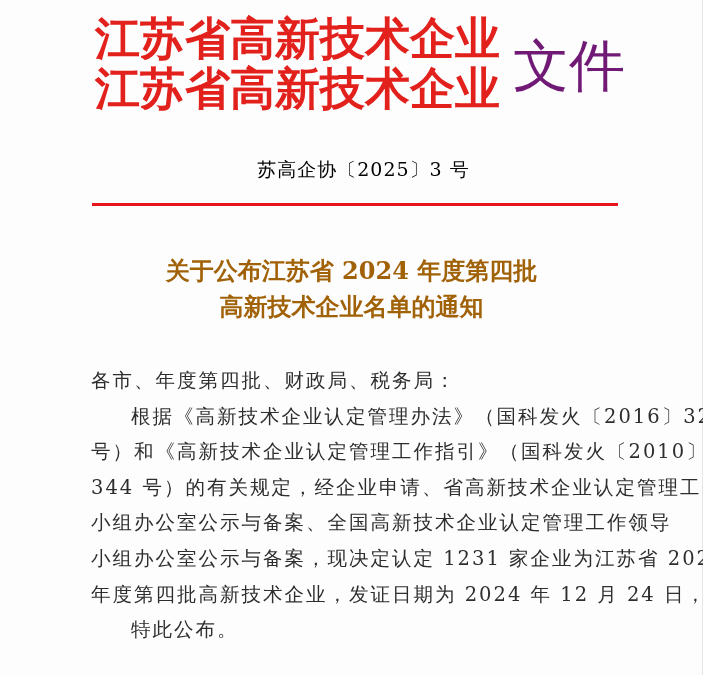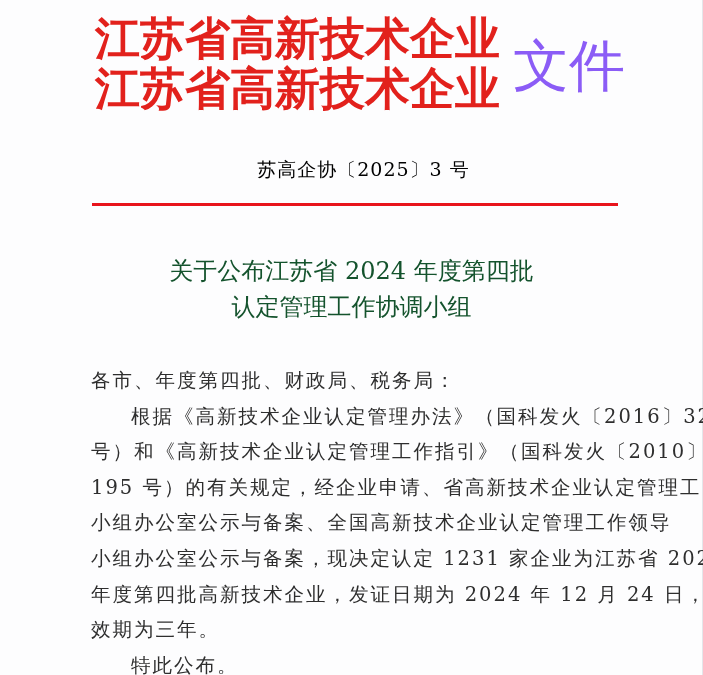--- a/index.html
+++ b/index.html
@@ -37,21 +37,21 @@
     font-weight: bold;
     font-size: 45px;
     line-height: 50px;
     letter-spacing: 0px;
   }
   .masthead-org div { white-space: nowrap; }
   .masthead-suffix {
     position: absolute;
     left: 418px;
     top: 22px;
-    color: #8b5cf6;
+    color: #701a75;
     font-family: "DejaVu Serif", "Liberation Serif", serif;
     font-size: 56px;
     line-height: 60px;
     white-space: nowrap;
   }
   .doc-number {
     position: absolute;
     left: 12px;
     width: 703px;
     top: 157px;
@@ -68,24 +68,24 @@
     width: 526px;
     height: 3px;
     background: #e8141c;
   }
   .doc-title {
     position: absolute;
     left: 0;
     width: 703px;
     top: 253px;
     text-align: center;
-    font-weight: normal;
+    font-weight: bold;
     font-size: 24px;
     line-height: 36px;
-    color: #14532d;
+    color: #a16207;
   }
   .doc-title div { white-space: nowrap; }
   .doc-body {
     position: absolute;
     left: 91px;
     top: 363px;
     width: 524px;
     font-size: 19.5px;
     line-height: 35.6px;
     color: #2e2e2e;
@@ -111,26 +111,25 @@
   </div>
   <div class="masthead-suffix">文件</div>
 </div>
 
 <div class="doc-number">苏高企协〔2025〕3 号</div>
 
 <div class="red-rule"></div>
 
 <div class="doc-title">
   <div>关于公布江苏省 2024 年度第四批</div>
-  <div>认定管理工作协调小组</div>
+  <div>高新技术企业名单的通知</div>
 </div>
 
 <div class="doc-body">
   <div class="line left">各市、年度第四批、财政局、税务局：</div>
   <div class="line left indent">根据《高新技术企业认定管理办法》（国科发火〔2016〕32</div>
   <div class="line left">号）和《高新技术企业认定管理工作指引》（国科发火〔2010〕</div>
-  <div class="line left">195 号）的有关规定，经企业申请、省高新技术企业认定管理工</div>
+  <div class="line left">344 号）的有关规定，经企业申请、省高新技术企业认定管理工</div>
   <div class="line left">小组办公室公示与备案、全国高新技术企业认定管理工作领导</div>
   <div class="line left">小组办公室公示与备案，现决定认定 1231 家企业为江苏省 2024</div>
   <div class="line left">年度第四批高新技术企业，发证日期为 2024 年 12 月 24 日，有</div>
-  <div class="line left">效期为三年。</div>
   <div class="line left indent">特此公布。</div>
 </div>
 
 </body></html>

